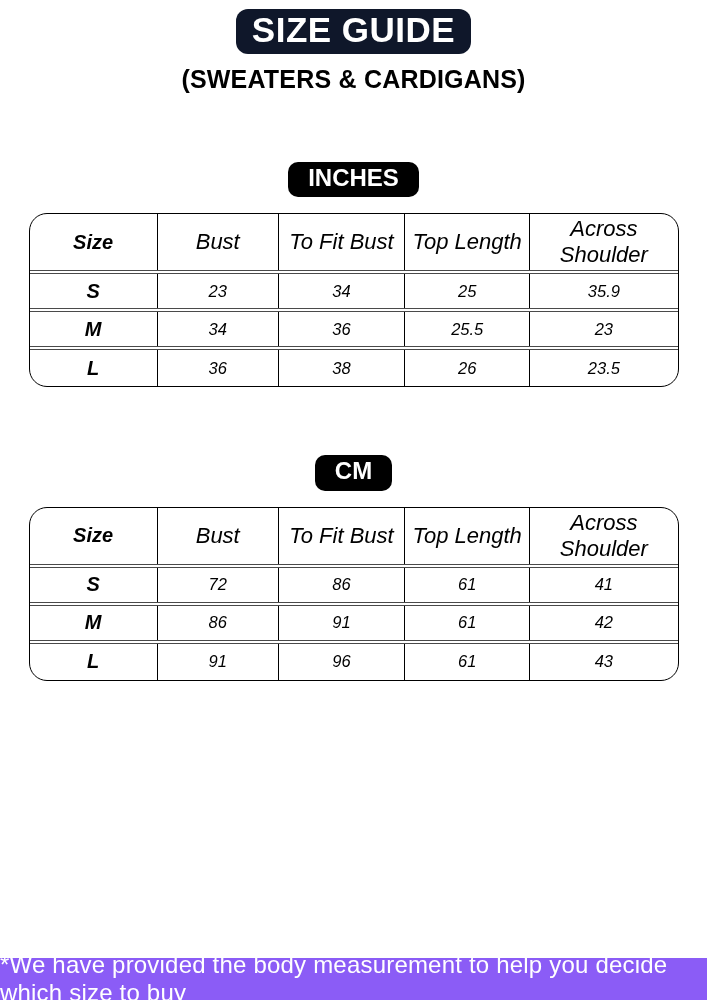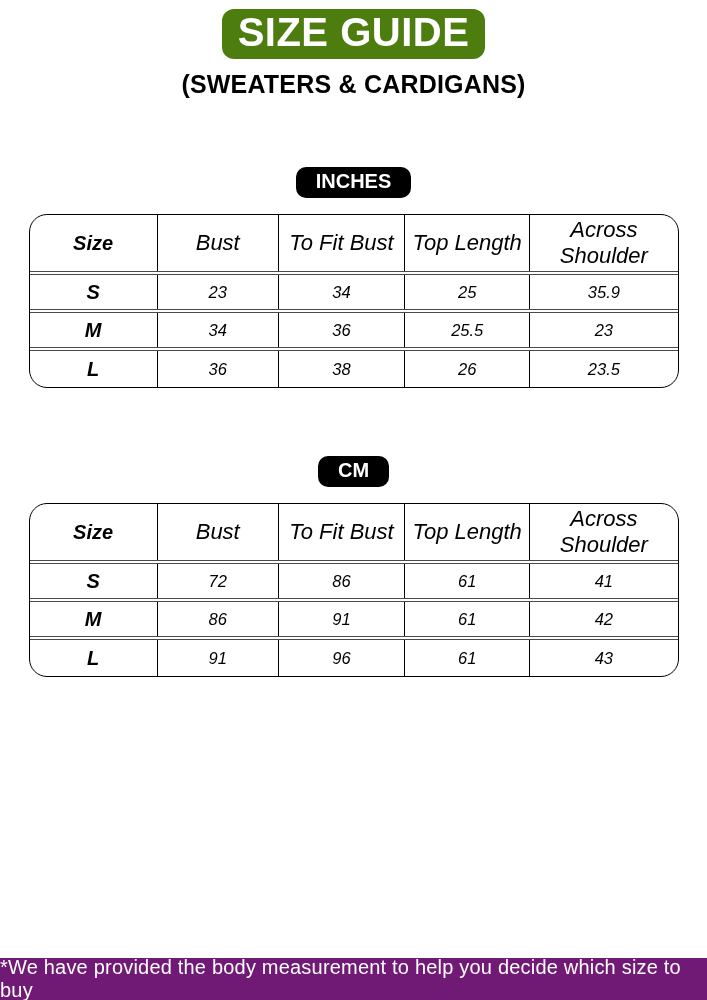--- a/index.html
+++ b/index.html
@@ -19,43 +19,43 @@
     display: flex;
     flex-direction: column;
     align-items: center;
   }
 
   
   header { padding-top: 9px; text-align: center; }
 
   .title-badge {
     display: inline-block;
-    background: #4d7c0f;
+    background: #0f172a;
     color: #ffffff;
-    font-size: 40px;
+    font-size: 35px;
     font-weight: 700;
     letter-spacing: 0.5px;
     padding: 3px 16px 7px 16px;
     border-radius: 12px;
     line-height: 1.0;
   }
 
   .subtitle {
     margin-top: 11px;
     font-size: 25px;
     font-weight: 700;
     letter-spacing: 0.2px;
   }
 
   
   .unit-badge {
     display: inline-block;
     background: #000000;
     color: #ffffff;
-    font-size: 20px;
+    font-size: 24px;
     font-weight: 700;
     padding: 3px 20px 6px 20px;
     border-radius: 10px;
     line-height: 1.1;
   }
 
   .section-inches { margin-top: 68px; text-align: center; }
   .section-cm     { margin-top: 68px; text-align: center; }
 
   
@@ -111,26 +111,26 @@
   tbody td.size-cell {
     font-size: 20px;
     font-weight: 700;
   }
 
   
   .footnote-bar {
     margin-top: auto;
     width: 707px;
     height: 42px;
-    background: #701a75;
+    background: #8b5cf6;
     color: #ffffff;
     display: flex;
     align-items: center;
     justify-content: center;
-    font-size: 20px;
+    font-size: 24px;
     font-weight: 400;
     letter-spacing: 0.2px;
   }
 </style>
 </head>
 <body>
 
 <div class="page">
 
   <header>

